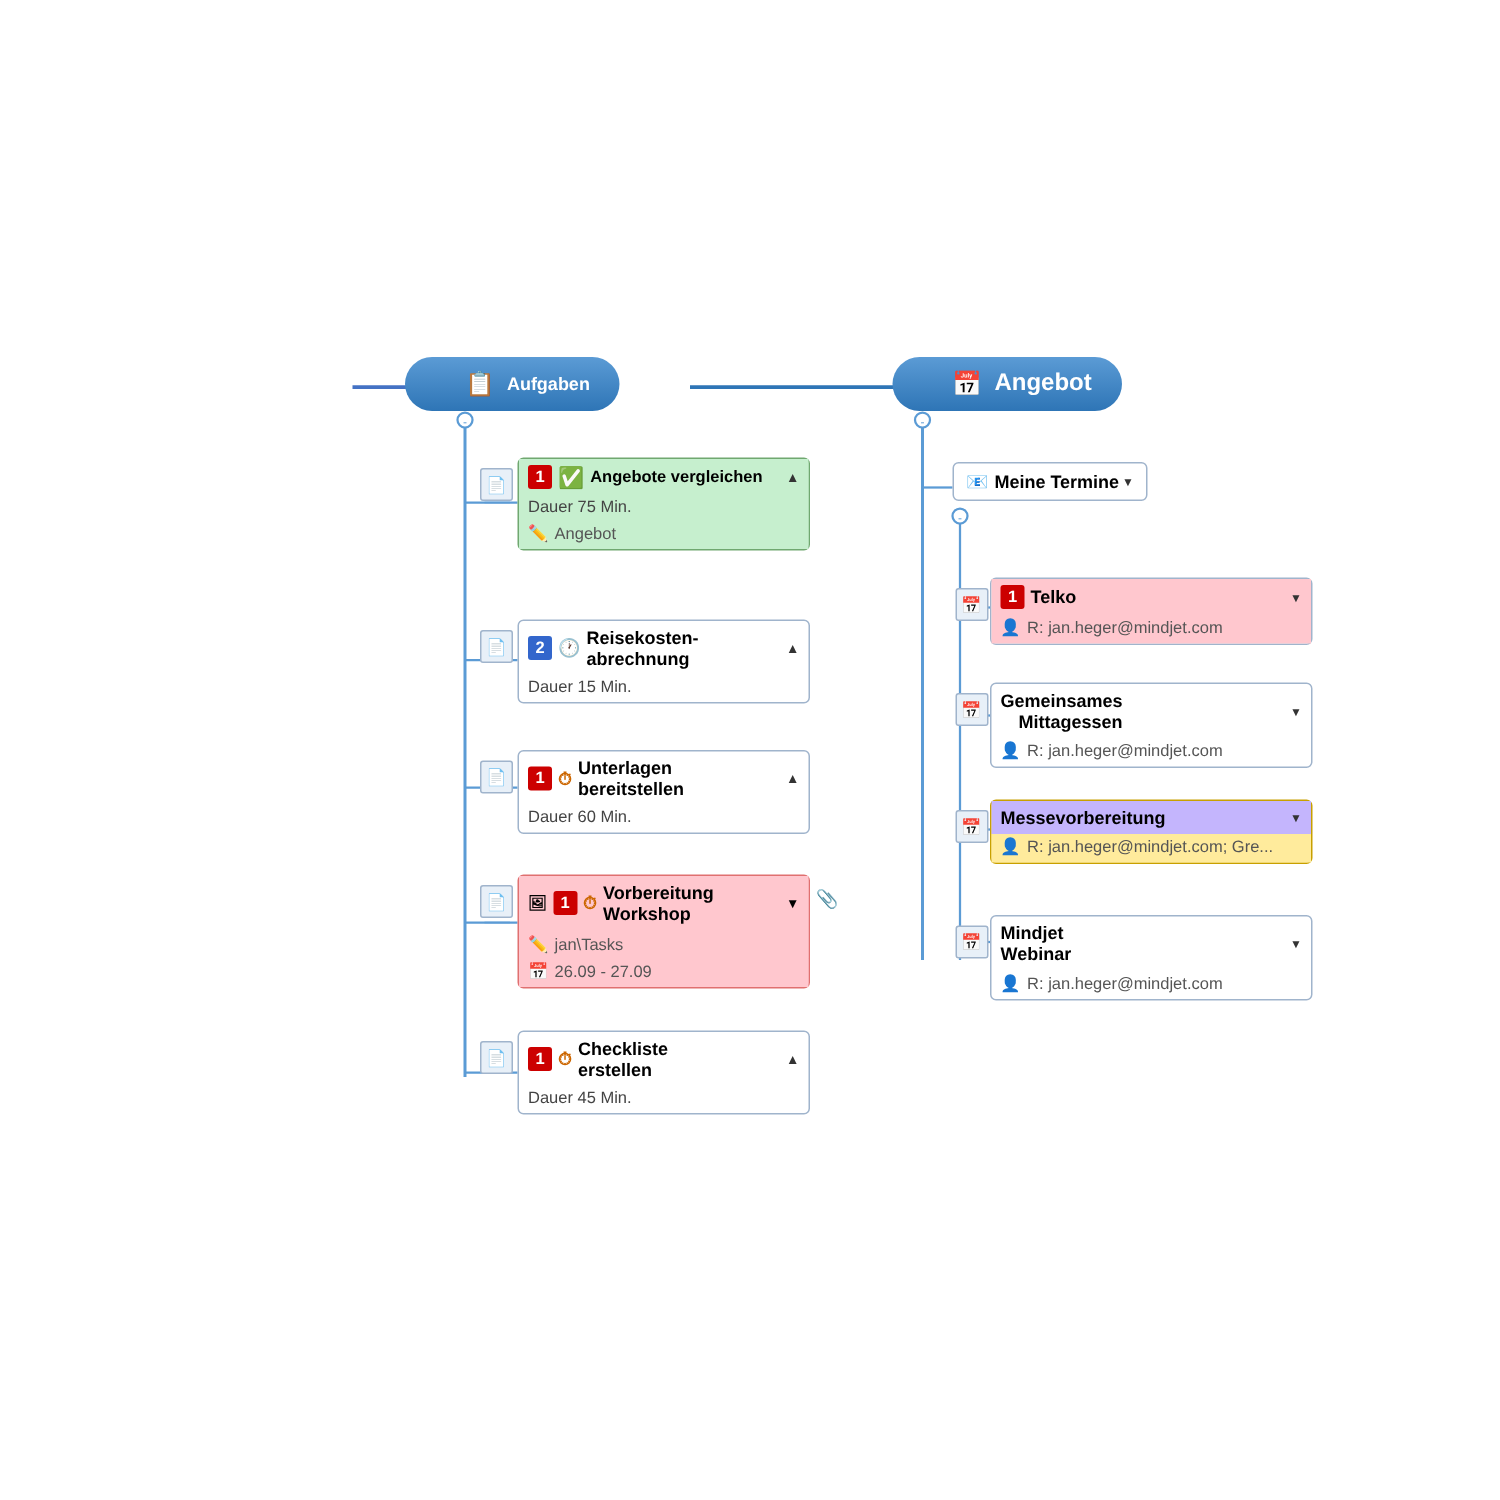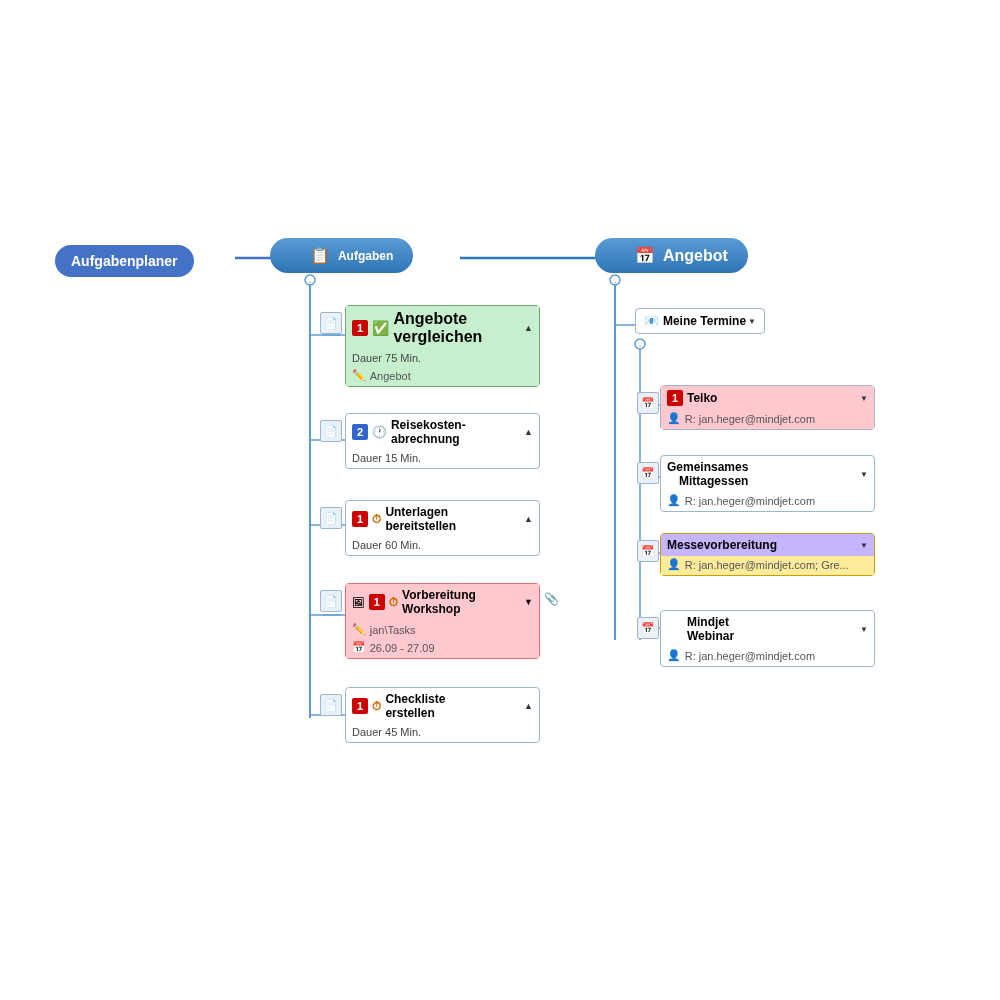--- a/index.html
+++ b/index.html
@@ -250,41 +250,38 @@
     <circle cx="310" cy="280" r="5" fill="white" stroke="#5b9bd5" stroke-width="1.5"></circle>
     <text x="310" y="284" text-anchor="middle" font-size="8" fill="#5b9bd5">-</text>
 
     <circle cx="615" cy="280" r="5" fill="white" stroke="#5b9bd5" stroke-width="1.5"></circle>
     <text x="615" y="284" text-anchor="middle" font-size="8" fill="#5b9bd5">-</text>
 
     <circle cx="640" cy="344" r="5" fill="white" stroke="#5b9bd5" stroke-width="1.5"></circle>
     <text x="640" y="348" text-anchor="middle" font-size="8" fill="#5b9bd5">-</text>
   </svg>
 
-  <div class="node-aufgabenplaner">
-    <span>Aufgabenplaner</span>
-  </div>
 
   <div class="node-aufgaben">
     <span style="font-size:16px;">📋</span>
     <span style="font-size:12px; font-weight:bold;">Aufgaben</span>
   </div>
 
   <div class="node-termine">
     <span style="font-size:16px;">📅</span>
     <span style="font-size:16px; font-weight:bold;">Angebot</span>
   </div>
 
   <div class="task-card card-green" style="top:305px; left:345px; width:195px;">
 
     <div style="position:absolute; left:-26px; top:6px; width:22px; height:22px; background:#e8f0f8; border:1px solid #a0b4cc; border-radius:2px; display:flex; align-items:center; justify-content:center; font-size:11px;">📄</div>
     <div class="task-card-header" style="background:#c6efce;">
       <span class="badge-priority">1</span>
       <span class="status-icon-check">✅</span>
-      <span style="font-size:16px;">Angebote vergleichen</span>
+      <span style="font-size:11px;">Angebote vergleichen</span>
       <span class="chevron-up" style="margin-left:auto;">▲</span>
     </div>
     <div class="task-card-body" style="background:#c6efce;">
       <span>Dauer  75 Min.</span>
     </div>
     <div class="task-card-detail" style="background:#c6efce; padding-bottom:4px;">
       <span style="font-size:11px;">✏️</span>
       <span>Angebot</span>
     </div>
   </div>
@@ -391,21 +388,21 @@
     </div>
     <div class="appt-card-body" style="background:#ffeb9c;">
       <span style="font-size:11px;">👤</span>
       <span>R: jan.heger@mindjet.com; Gre...</span>
     </div>
   </div>
 
   <div class="appt-card" style="top:610px; left:660px; width:215px;">
     <div style="position:absolute; left:-24px; top:6px; width:22px; height:22px; background:#e8f0f8; border:1px solid #a0b4cc; border-radius:2px; display:flex; align-items:center; justify-content:center; font-size:11px;">📅</div>
     <div class="appt-card-header">
-      <span style="font-weight:bold;margin-left:20px;">Mindjet<br>Webinar</span>
+      <span style="font-weight:bold;">Mindjet<br>Webinar</span>
       <span class="dropdown-arrow" style="margin-left:auto;">▼</span>
     </div>
     <div class="appt-card-body">
       <span style="font-size:11px;">👤</span>
       <span>R: jan.heger@mindjet.com</span>
     </div>
   </div>
 
 </div>
 

